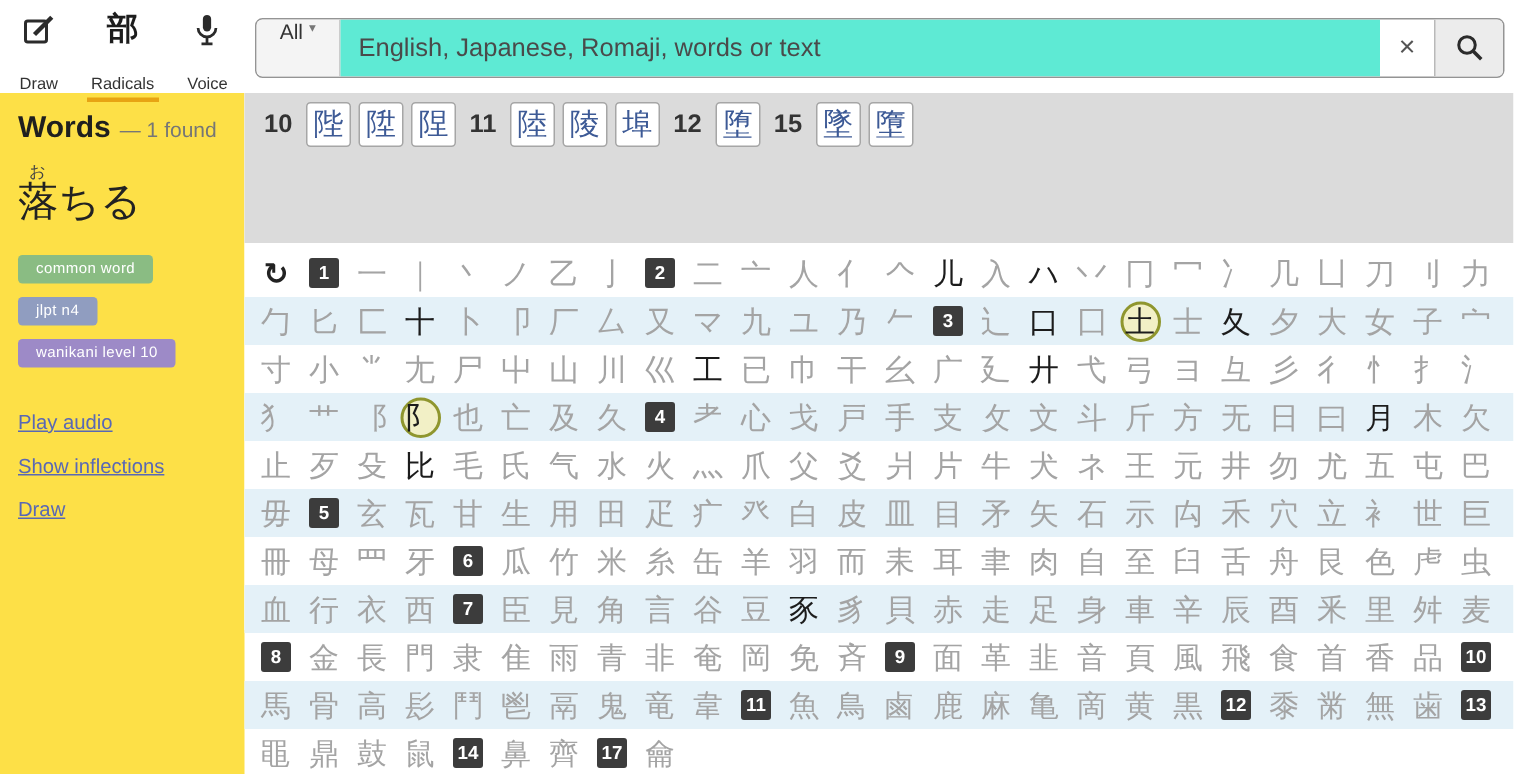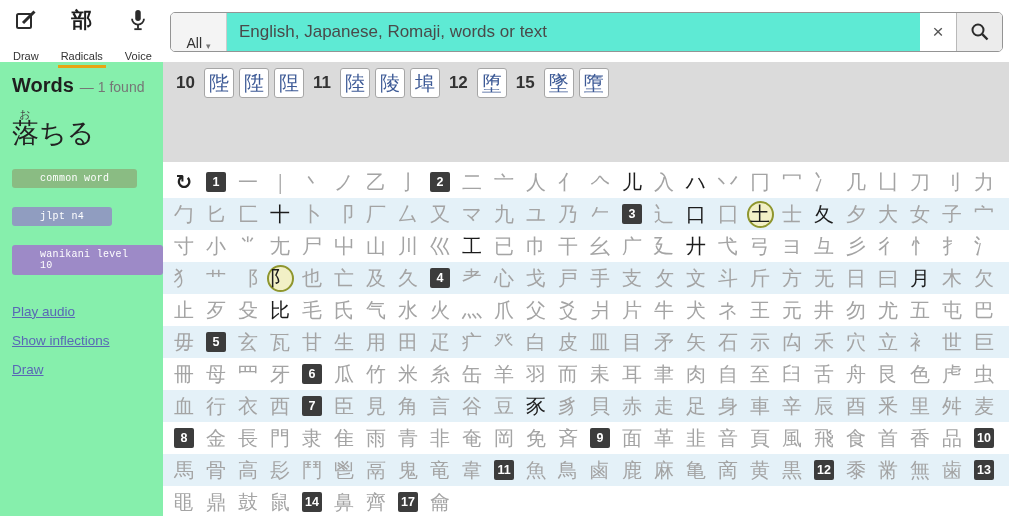--- a/index.html
+++ b/index.html
@@ -12,36 +12,36 @@
   
   .header { position:absolute; top:0; left:0; width:1009px; height:62px; background:#fff; z-index:3; }
   .tools { position:absolute; left:10px; top:5px; display:flex; gap:16px; }
   .tool { display:flex; flex-direction:column; align-items:center; padding:2px 3px 3px; cursor:pointer; border-bottom:3px solid transparent; }
   .tool.active { border-bottom:3px solid #e7a413; }
   .tool-icon { height:25px; display:flex; align-items:center; justify-content:center; }
   .kanji-icon { font-size:21px; color:#1d1d1d; font-weight:600; line-height:1; }
   .tool-label { font-size:11px; color:#333; margin-top:18px; }
 
   .searchbar { position:absolute; left:170px; top:12px; width:833px; height:40px; border:1px solid #949494; border-radius:5px; display:flex; background:#fff; overflow:hidden; }
-  .scope { width:56px; background:#f4f4f4; border-right:1px solid #ccc; display:flex; align-items:flex-end; justify-content:center; gap:4px; font-size:14px; color:#333; cursor:pointer; }
+  .scope { width:56px; background:#f4f4f4; border-right:1px solid #ccc; display:flex; align-items:flex-start; justify-content:center; gap:4px; font-size:14px; color:#333; cursor:pointer; }
   .caret { font-size:9px; color:#777; }
   .search-input { flex:1; border:none; outline:none; font-size:17px; padding:0 12px; color:#333; font-family:inherit; min-width:0; background:#5eead4; }
   .search-input::placeholder { color:#4a4a4a; opacity:1; }
   .clear-btn { width:36px; background:none; border:none; font-size:19px; color:#555; cursor:pointer; font-family:inherit; }
   .go-btn { width:46px; background:#ececec; border:none; border-left:1px solid #b9b9b9; display:flex; align-items:center; justify-content:center; cursor:pointer; }
 
   
-  .sidebar { position:absolute; left:0; top:62px; width:163px; height:454px; padding:12px 0 0 12px; background:#86efac; z-index:1; }
+  .sidebar { position:absolute; left:0; top:62px; width:163px; height:454px; padding:12px 0 0 12px; background:#fde047; z-index:1; }
   .heading-row { white-space:nowrap; overflow:hidden; width:152px; }
   .h-words { font-size:20px; font-weight:bold; color:#1f1f1f; }
   .h-count { font-size:14px; color:#767676; margin-left:6px; }
   .word { margin-top:12px; font-size:27px; color:#222; line-height:1.25; }
   .word rt { font-size:11px; color:#444; letter-spacing:1px; }
   .tags { margin-top:18px; }
-  .tag { display:block; width:fit-content; color:#fff; font-size:10px; padding:4px 28px; border-radius:3px; margin-bottom:19px; letter-spacing:.3px; cursor:pointer;font-family:Liberation Mono, monospace; }
+  .tag { display:block; width:fit-content; color:#fff; font-size:10px; padding:4px 12px; border-radius:3px; margin-bottom:9px; letter-spacing:.3px; cursor:pointer; }
   .side-links { margin-top:28px; width:106px; }
   .side-link { display:block; color:#5968b5; text-decoration:underline; font-size:13.5px; margin-bottom:11px; cursor:pointer; line-height:1.35; }
 
   
   .picker { position:absolute; left:163px; top:62px; width:846px; height:358px; background:#fff; z-index:2; }
   .picker-head { background:#dbdbdb; height:100px; padding:6px 0 0 9px; }
   .matches { display:flex; align-items:center; flex-wrap:wrap; gap:5px; }
   .stroke-label { font-size:17px; font-weight:bold; color:#333; margin:0 4px; }
   .kanji-btn { width:30px; height:30px; background:#fff; border:1px solid #a6a6a6; border-radius:3px; font-size:20px; color:#3d5a96; display:flex; align-items:center; justify-content:center; padding:0; cursor:pointer; font-family:inherit; line-height:1; }
 

